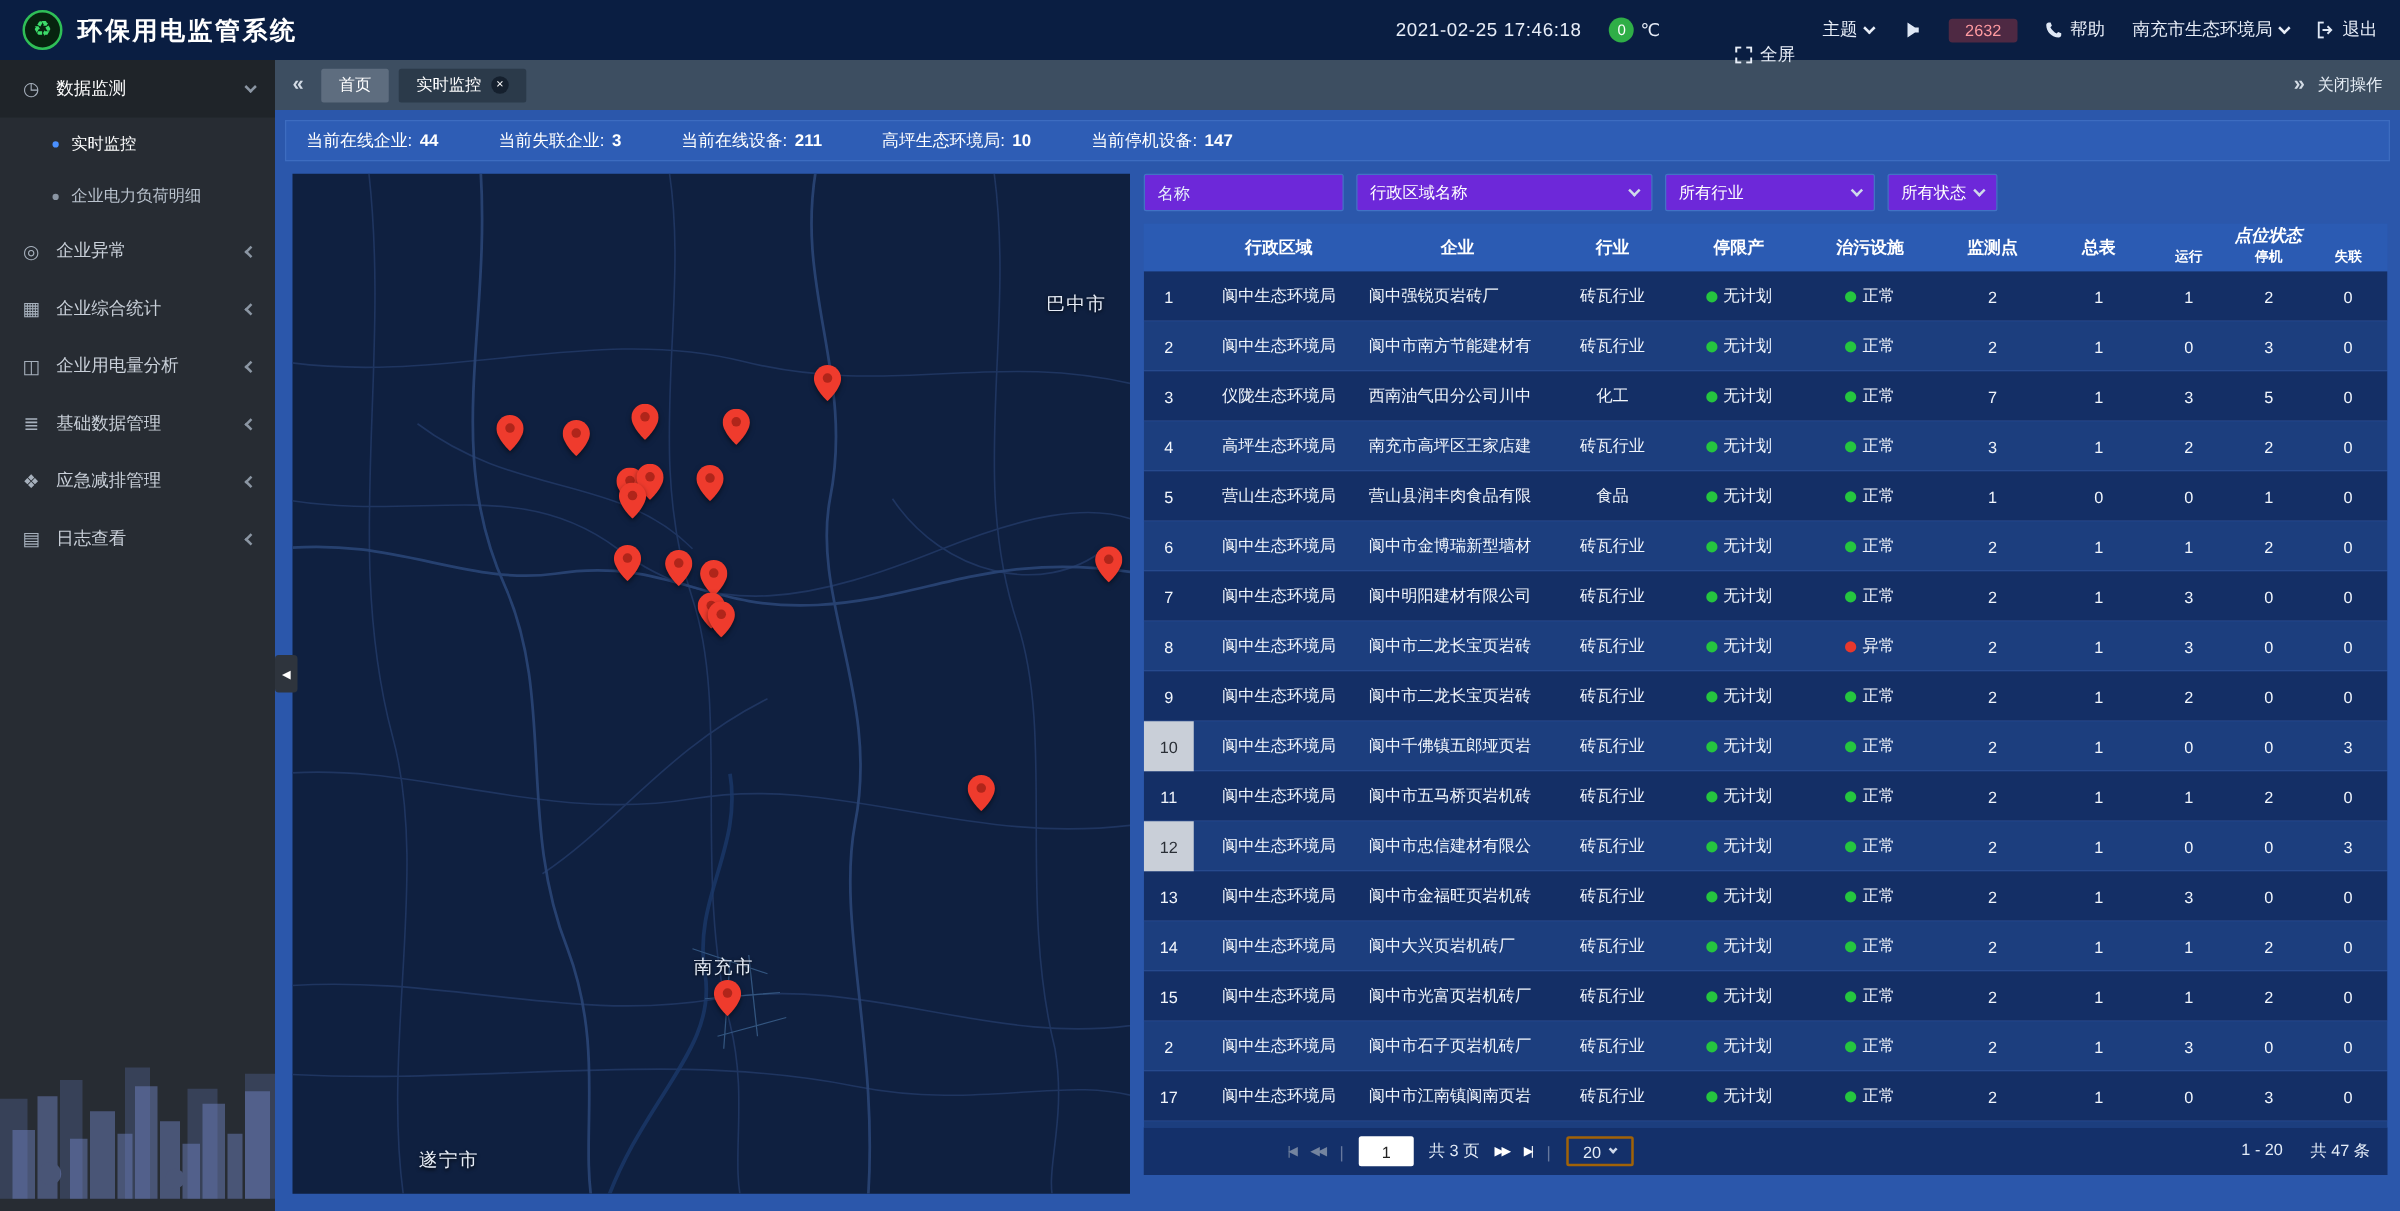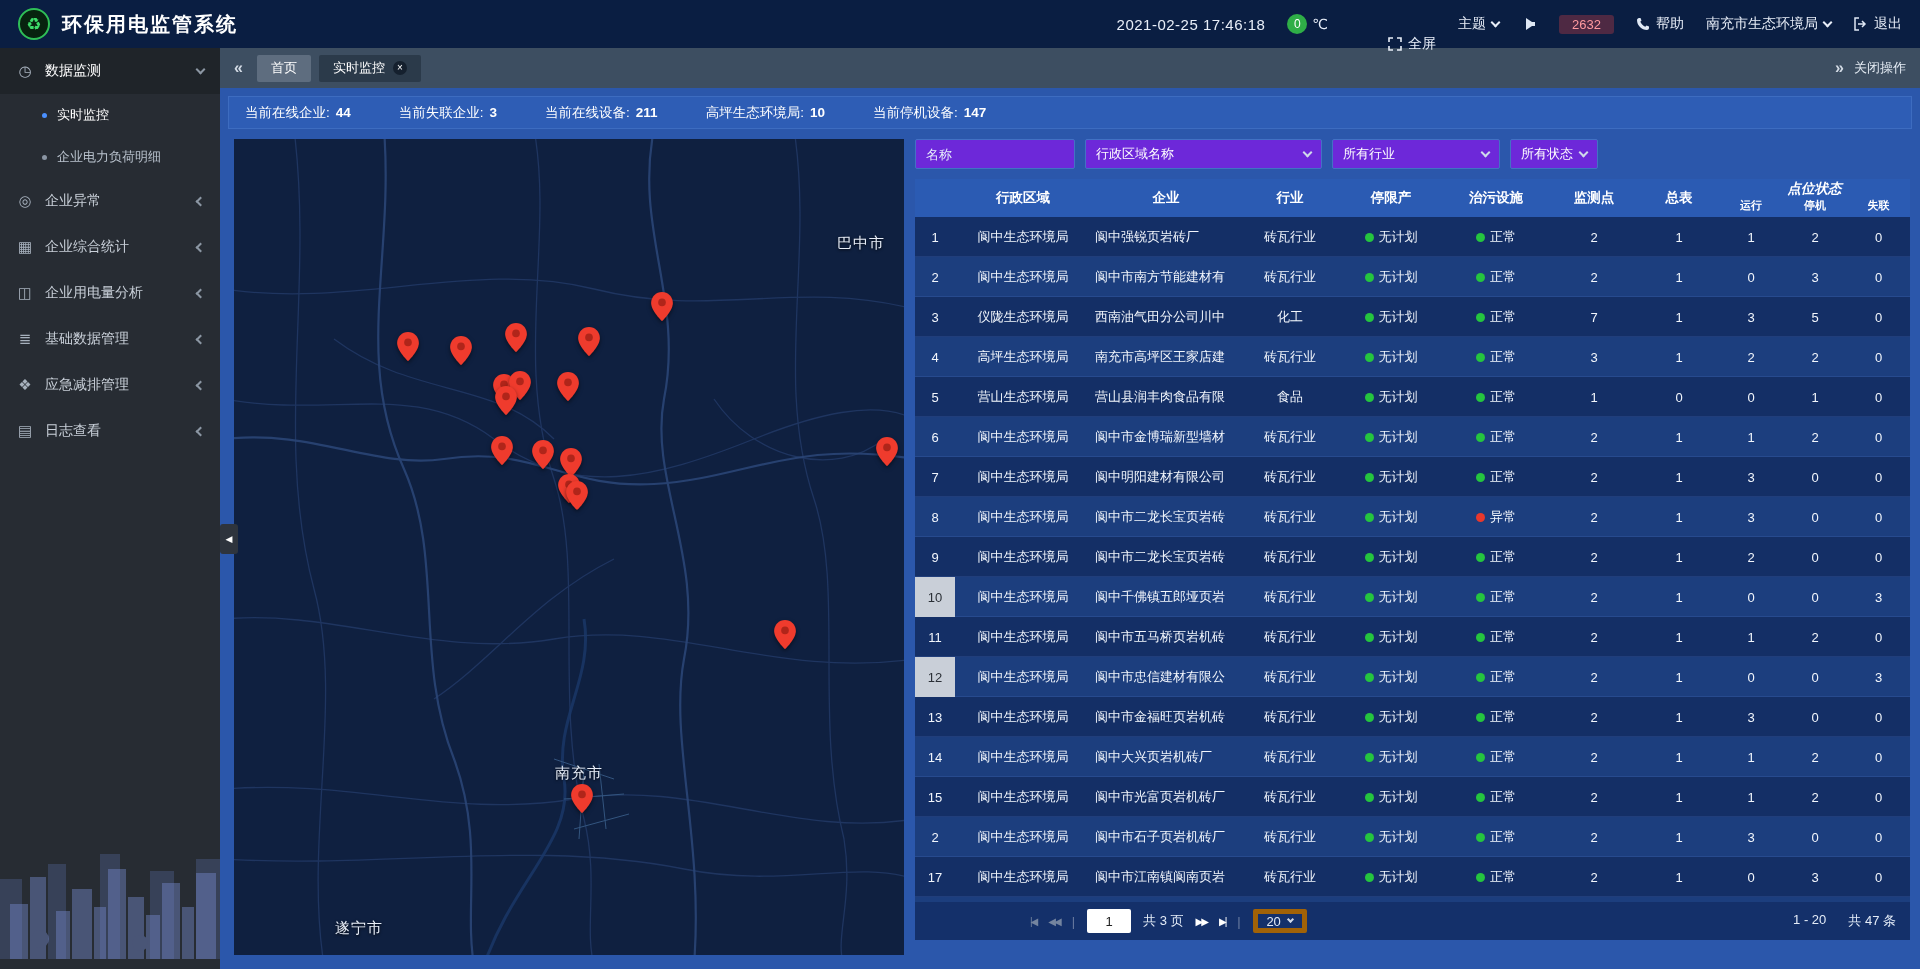--- a/index.html
+++ b/index.html
@@ -100,21 +100,21 @@
   .dot { width:9px; height:9px; border-radius:50%; display:inline-block; margin-right:5px; vertical-align:-1px; }
   .dot.green { background:#25c53f; } .dot.red { background:#e8382c; }
 
   .pager { position:absolute; left:0; top:763px; width:995px; height:38px; background:#14306a;
     display:flex; align-items:center; gap:12px; padding-left:115px; color:#e3ebf7; font-size:13px; }
   .pgico { font-size:10px; letter-spacing:-2px; cursor:pointer; color:#ffffff; }
   .pgico.disabled { color:#74849f; cursor:default; }
   .pg-sep { color:rgba(255,255,255,.35); }
   .pg-input { width:44px; height:24px; border:none; border-radius:2px; text-align:center; font-size:13px;
     color:#222; background:#fff; font-family:"Liberation Sans","DejaVu Sans",sans-serif; }
-  .pg-size { width:54px; height:24px; border:5px solid #a16207; border-radius:2px; display:flex;
+  .pg-size { width:54px; height:24px; border:2px solid #a16207; border-radius:2px; display:flex;
     align-items:center; justify-content:center; gap:7px; cursor:pointer; }
   .pg-size .chev { width:5px; height:5px; color:#cfd9ea; }
   .pg-info { margin-left:auto; margin-right:14px; display:flex; gap:22px; }
 </style>
 </head>
 <body>
 
 <div id="app">
 
   <div class="header">

